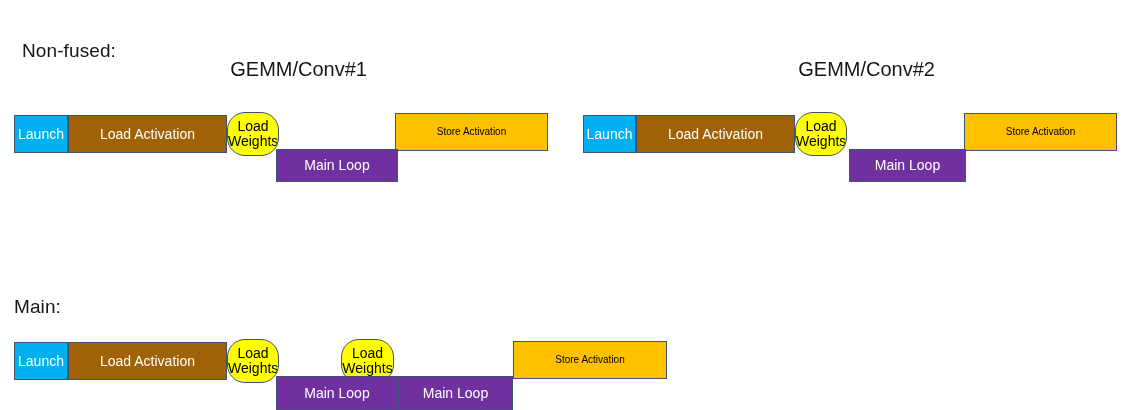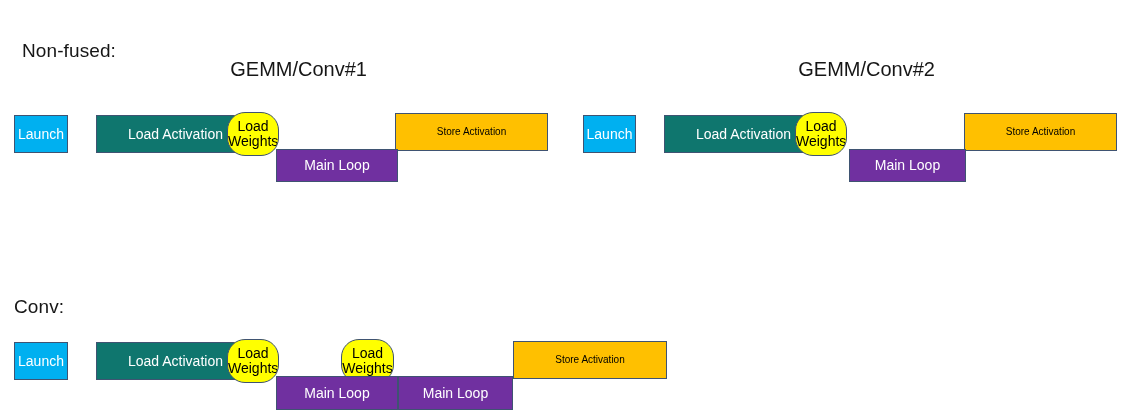--- a/index.html
+++ b/index.html
@@ -39,21 +39,21 @@
     line-height: 1.05;
     overflow: hidden;
   }
   .bar-label {
     display: block;
     width: 100%;
     padding: 0 17px;
     white-space: pre-line;
   }
   .k-launch   { background: #00B0F0; color: #ffffff; font-size: 14px; }
-  .k-loadact  { background: #0f766e; color: #ffffff; font-size: 14px; margin-left: 28px; }
+  .k-loadact  { background: #a16207; color: #ffffff; font-size: 14px; }
   .k-weights  { background: #FFFF00; color: #000000; font-size: 14px; border-radius: 18px; }
   .k-mainloop { background: #7030A0; color: #ffffff; font-size: 14px; justify-content: center; }
   .k-store    { background: #FFC000; color: #000000; font-size: 10px; }
 </style>
 </head>
 <body>
 
 <div id="root">
     <div class="section-label" style="left: 22px; top: 10px; margin-top: 30px;">Non-fused:</div>
     <div class="group-title" style="left: 205px; top: 58px; width: 162px;">GEMM/Conv#1</div>
@@ -83,21 +83,21 @@
     <div class="bar k-weights" style="left: 795px; top: 112px; width: 52px; height: 44px;">
       <span class="bar-label">Load
 Weights</span>
     </div>
     <div class="bar k-store" style="left: 964px; top: 113px; width: 153px; height: 38px;">
       <span class="bar-label">Store Activation</span>
     </div>
     <div class="bar k-mainloop" style="left: 849px; top: 149px; width: 117px; height: 33px;">
       <span class="bar-label">Main Loop</span>
     </div>
-    <div class="section-label" style="left: 14px; top: 296px;">Conv:</div>
+    <div class="section-label" style="left: 14px; top: 296px;">Main:</div>
     <div class="bar k-launch" style="left: 14px; top: 342px; width: 54px; height: 38px;">
       <span class="bar-label">Launch</span>
     </div>
     <div class="bar k-loadact" style="left: 68px; top: 342px; width: 159px; height: 38px;">
       <span class="bar-label">Load Activation</span>
     </div>
     <div class="bar k-weights" style="left: 227px; top: 339px; width: 52px; height: 44px;">
       <span class="bar-label">Load
 Weights</span>
     </div>

